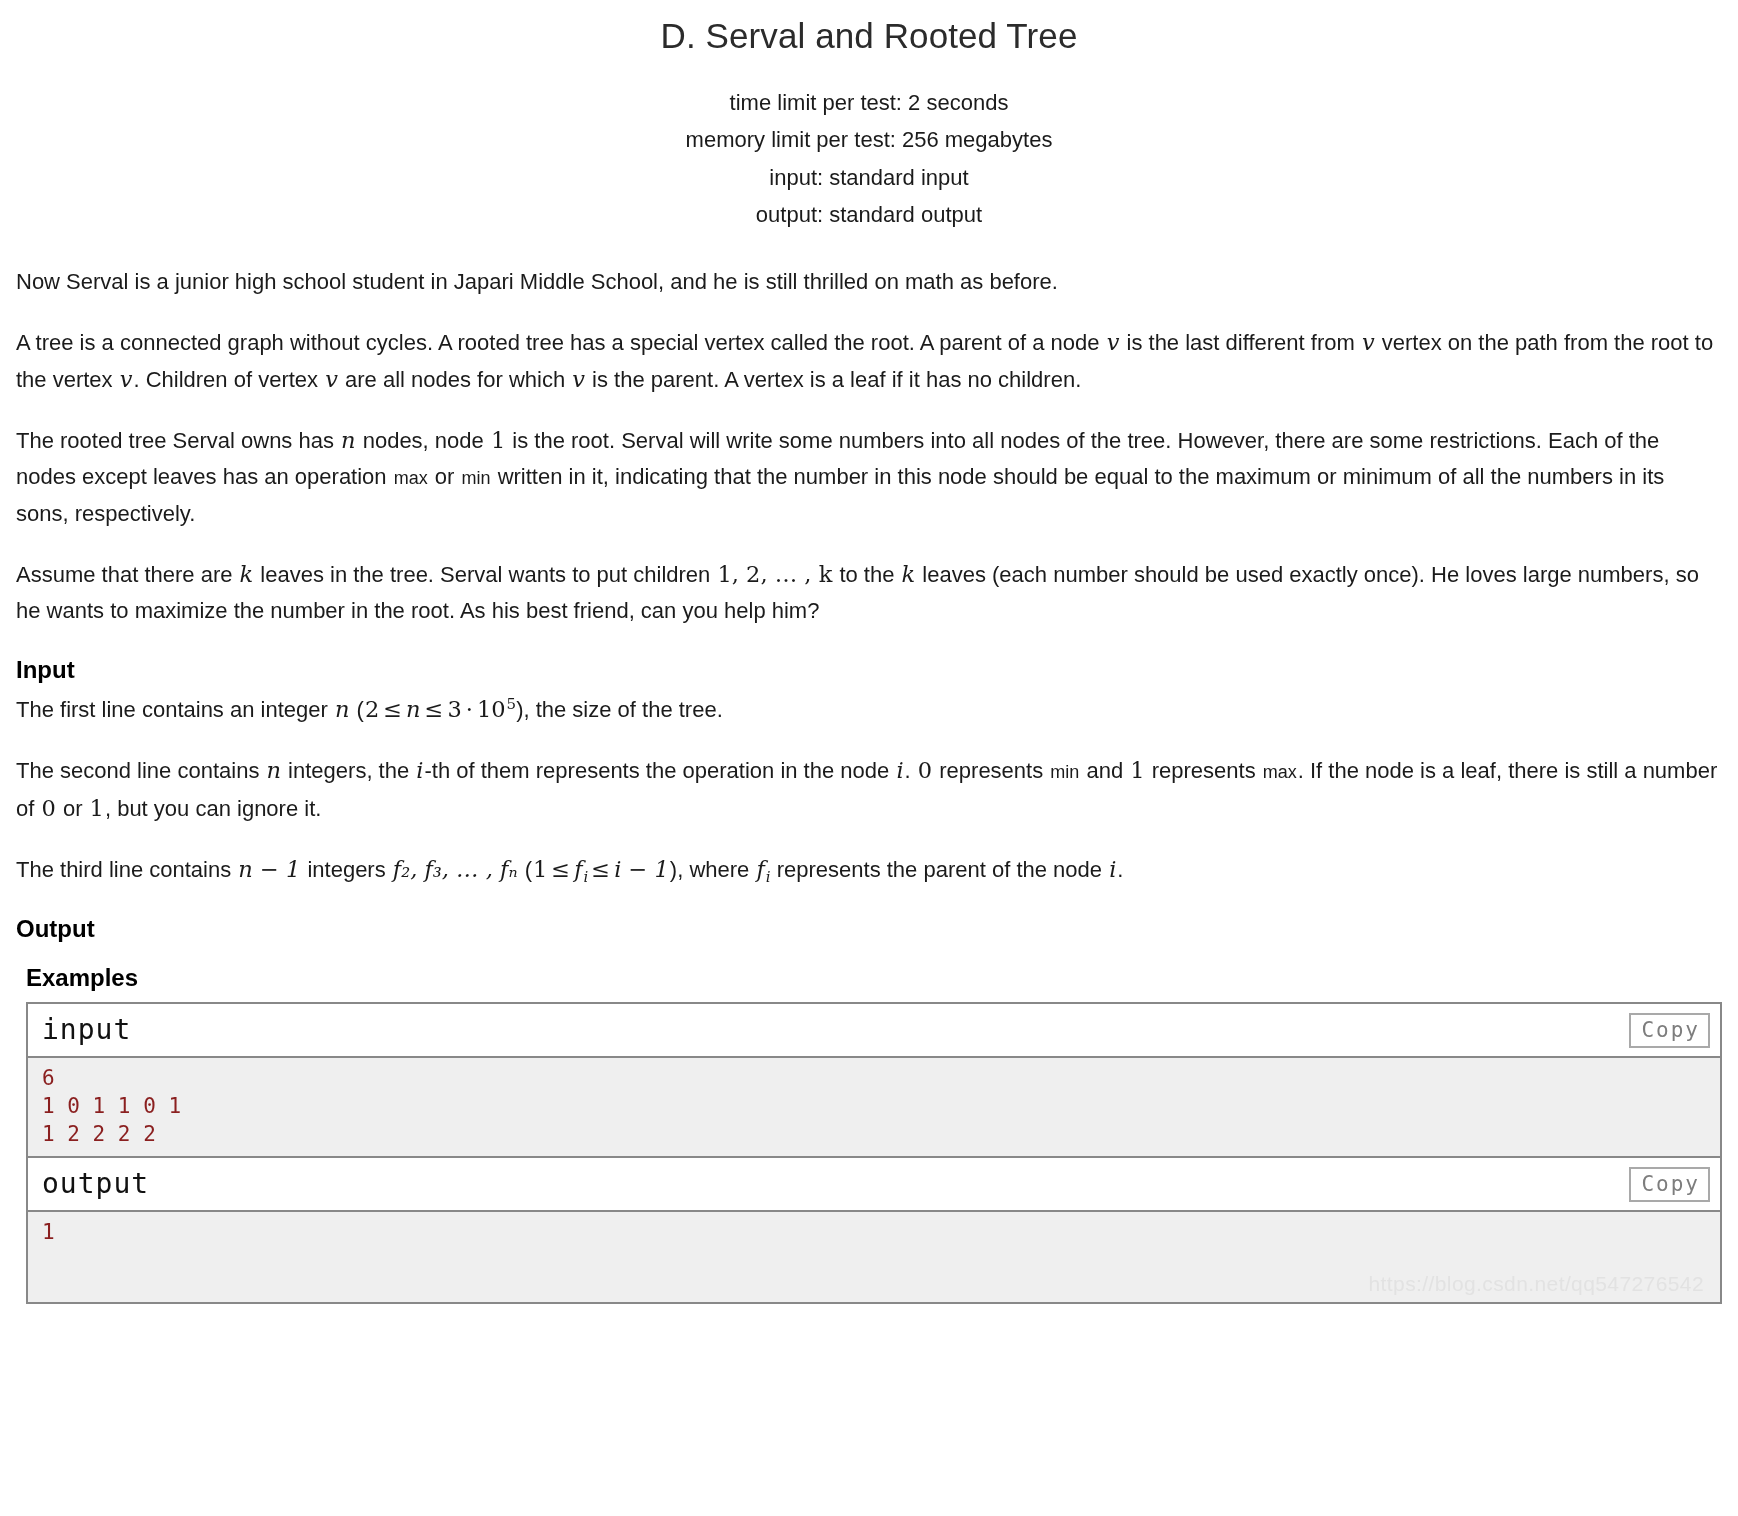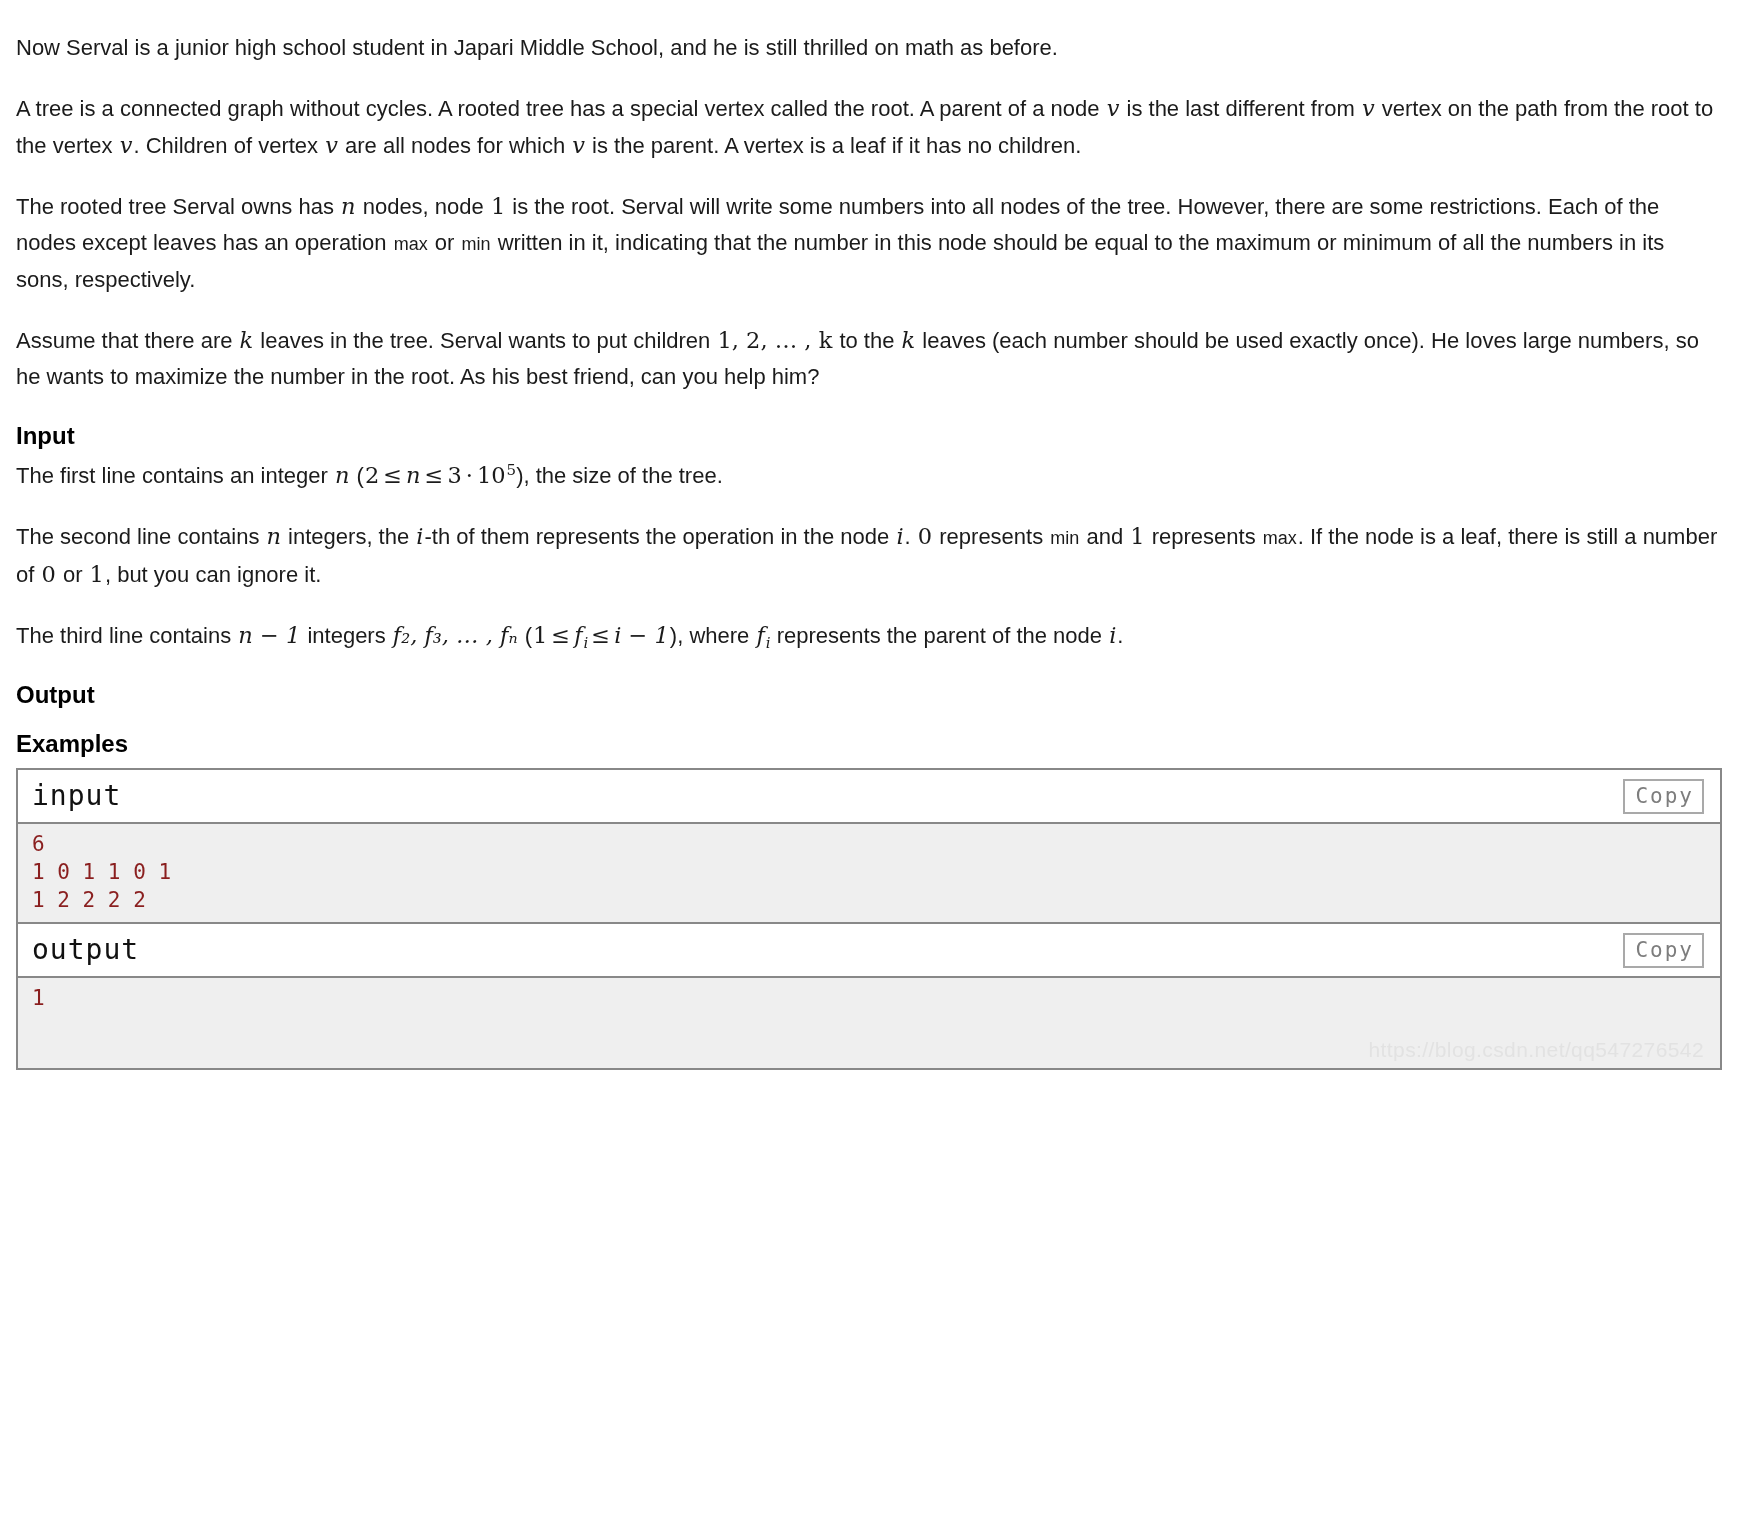--- a/index.html
+++ b/index.html
@@ -101,21 +101,21 @@
     line-height: 34px;
   }
   .section-title.tight { margin-top: 2px; }
 
   .section-first-p {
     margin-top: 0 !important;
   }
 
   
   .examples {
-    padding: 0 16px 0 16px;
+    padding: 0 16px 0 26px;
     margin-top: 16px;
   }
   .examples-title {
     font-size: 24px;
     font-weight: bold;
     color: #000;
     margin-bottom: 8px;
     line-height: 32px;
   }
   .sample-test {
@@ -131,21 +131,21 @@
   .io-head-label {
     font-family: "DejaVu Sans Mono", monospace;
     font-size: 28px;
     color: #111;
     line-height: 52px;
     padding-left: 14px;
     letter-spacing: 1px;
   }
   .copy-btn {
     position: absolute;
-    right: 16px;
+    right: 10px;
     top: 9px;
     border: 2px solid #a9a9a9;
     background: #ffffff;
     color: #7d7d7d;
     font-family: "DejaVu Sans Mono", monospace;
     font-size: 21px;
     letter-spacing: 2px;
     padding: 2px 8px 3px 10px;
     line-height: 26px;
     cursor: pointer;
@@ -174,20 +174,27 @@
     color: #e2e2e2;
     letter-spacing: 0.4px;
     user-select: none;
   }
 </style>
 </head>
 <body>
 
 <div class="page">
 
+  <div class="problem-header">
+    <div class="title">D. Serval and Rooted Tree</div>
+    <div class="limit-line">time limit per test: 2 seconds</div>
+    <div class="limit-line">memory limit per test: 256 megabytes</div>
+    <div class="limit-line">input: standard input</div>
+    <div class="limit-line">output: standard output</div>
+  </div>
 
   <div class="statement">
 
     <p>Now Serval is a junior high school student in Japari Middle School, and he is still thrilled on math as before.</p>
 
 
     <p><span>A tree is a connected graph without cycles. A rooted tree has a special vertex called the root. A parent of a node </span><span class="mi">v</span><span> is the last different from </span><span class="mi">v</span><span> vertex on the path from the root to the vertex </span><span class="mi">v</span><span>. Children of vertex </span><span class="mi">v</span><span> are all nodes for which </span><span class="mi">v</span><span> is the parent. A vertex is a leaf if it has no children.</span></p>
 
     <p><span>The rooted tree Serval owns has </span><span class="mi">n</span><span> nodes, node </span><span class="mn">1</span><span> is the root. Serval will write some numbers into all nodes of the tree. However, there are some restrictions. Each of the nodes except leaves has an operation </span><span class="mop">max</span><span> or </span><span class="mop">min</span><span> written in it, indicating that the number in this node should be equal to the maximum or minimum of all the numbers in its sons, respectively.</span></p>
 

